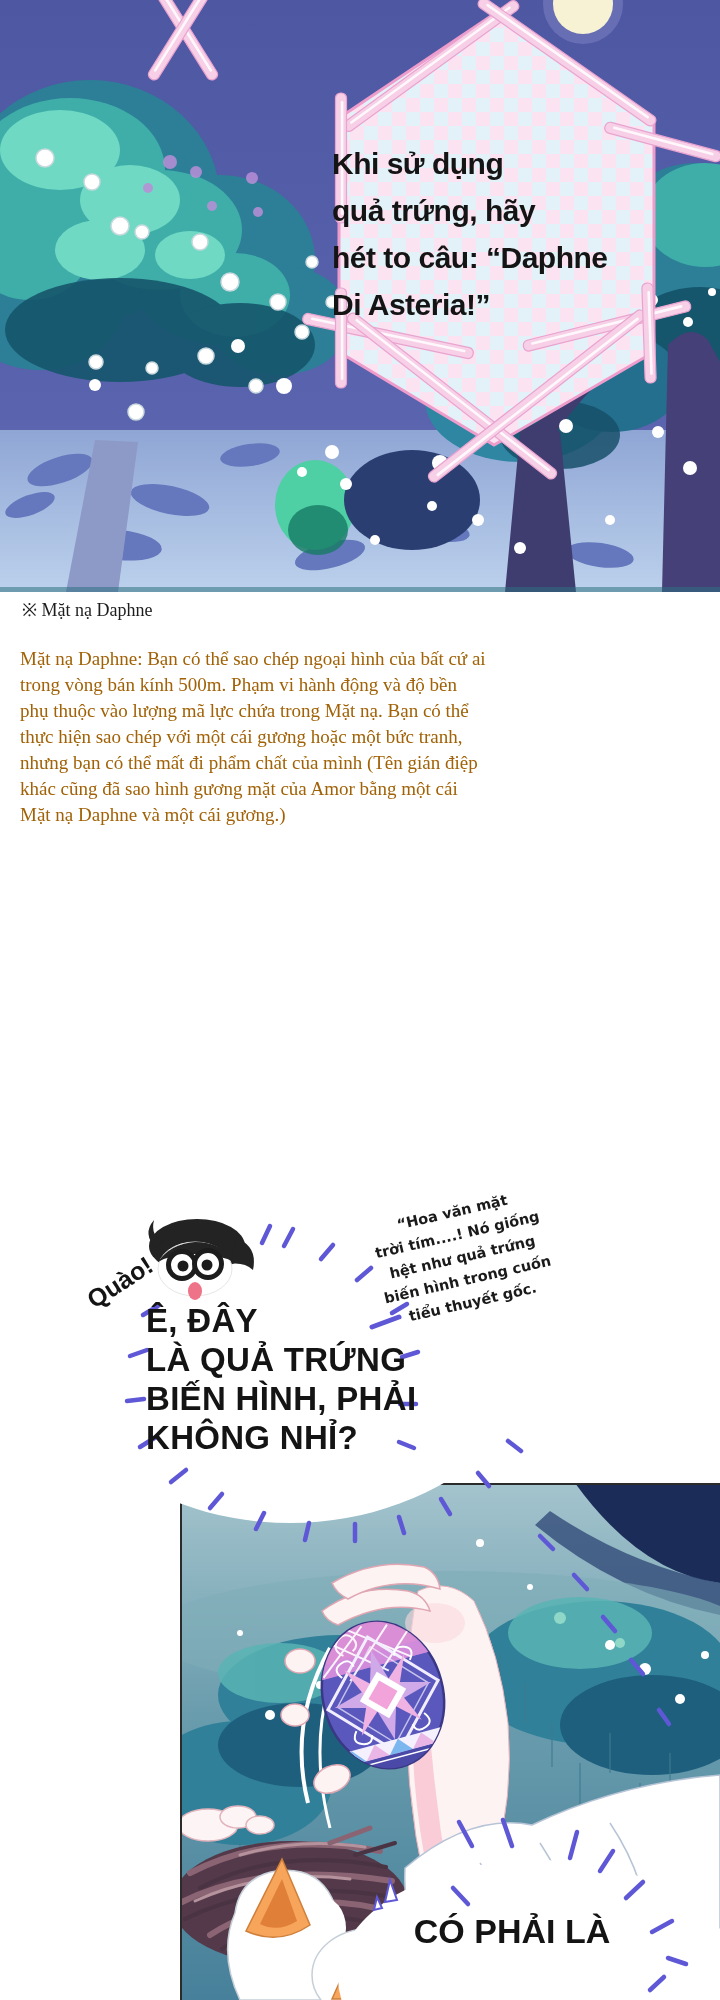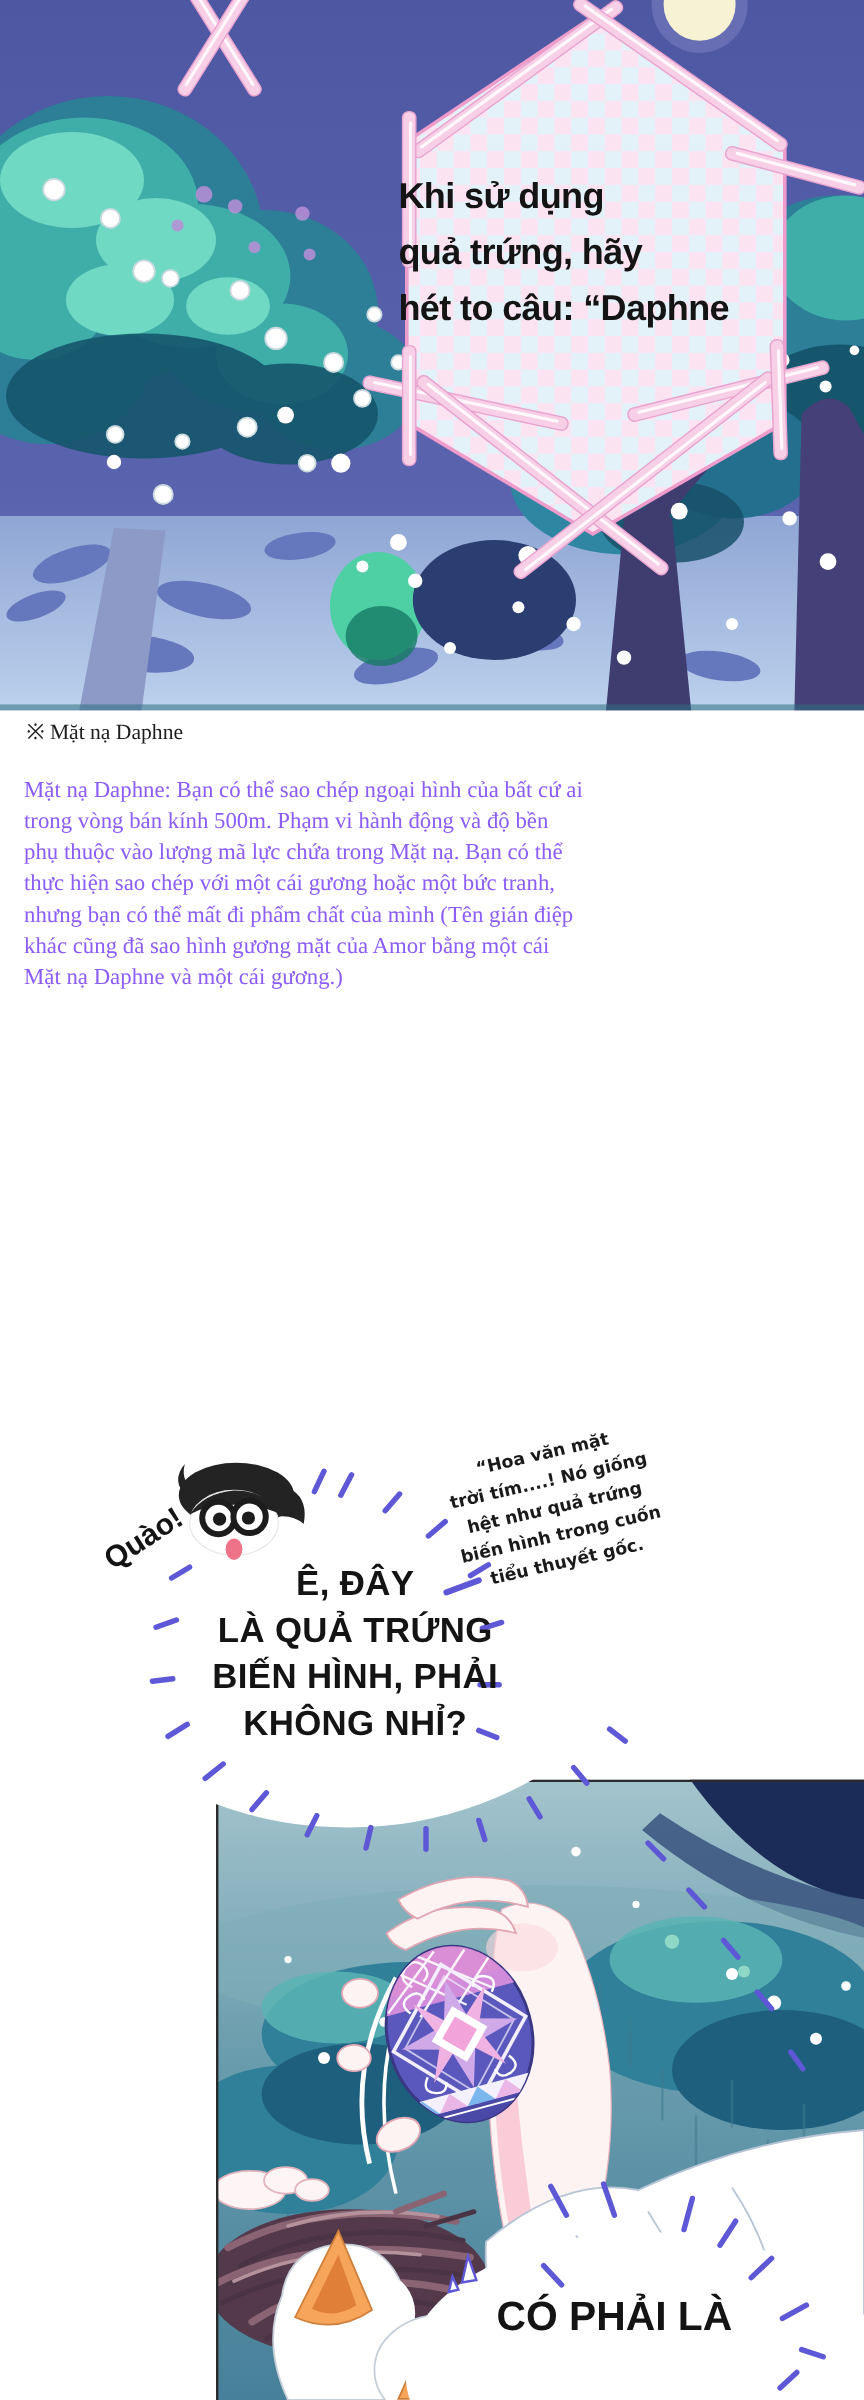--- a/index.html
+++ b/index.html
@@ -1,25 +1,25 @@
 <!DOCTYPE html>
 <html><head>
 <meta charset="utf-8">
 <style>
   html,body{margin:0;padding:0;}
   body{width:720px;height:2000px;position:relative;background:#ffffff;overflow:hidden;
        font-family:"Liberation Sans",sans-serif;}
   .abs{position:absolute;}
   .comic{font-family:"Liberation Sans",sans-serif;font-weight:700;color:#141414;}
-  .serif{font-family:"Liberation Serif",serif;color:#8b5cf6;}
+  .serif{font-family:"Liberation Serif",serif;color:#a16207;}
   #hex-text{left:332px;top:140px;width:330px;font-size:30px;line-height:47px;letter-spacing:-0.5px;}
   #mask-heading{left:22px;top:597px;font-size:18px;color:#1d1d1d;font-family:Liberation Serif, serif;}
   #mask-body{left:20px;top:646px;width:486px;font-size:19px;line-height:26px;}
   #quao{left:60px;top:1268px;width:120px;text-align:center;font-size:25px;transform:rotate(-33deg);}
-  #speech{left:146px;top:1301px;width:300px;text-align:center;font-size:29px;line-height:39px;letter-spacing:0.3px;}
+  #speech{left:146px;top:1301px;width:300px;text-align:left;font-size:33px;line-height:39px;letter-spacing:0.3px;}
   #handnote{left:360px;top:1200px;width:205px;text-align:center;font-size:14.5px;line-height:23px;
             font-weight:700;color:#1a1a1a;transform:rotate(-13deg);font-family:"DejaVu Sans",sans-serif;}
   #bottom-bubble-text{left:392px;top:1906px;width:240px;text-align:center;font-size:34px;line-height:50px;}
   .noselect{user-select:none;}
 </style>
 </head>
 <body class="noselect">
 
 <svg class="abs" style="left:0;top:0" width="720" height="592" viewBox="0 0 720 592">
   <defs>
@@ -206,20 +206,21 @@
       <rect x="-50" y="-5.5" width="100" height="11" rx="5" fill="#f7d0e7" stroke="#e9a3cf" stroke-width="1.2"></rect>
       <rect x="-42" y="-2.4" width="84" height="2.6" rx="1.3" fill="#fff" opacity="0.85"></rect>
       </g>
   </g>
 </svg>
 
 <div class="abs comic" id="hex-text">
   <div>Khi sử dụng</div>
   <div>quả trứng, hãy</div>
   <div>hét to câu: “Daphne</div>
+  <div>Di Asteria!”</div>
 </div>
 
 <div class="abs serif" id="mask-heading">※ Mặt nạ Daphne</div>
 <div class="abs serif" id="mask-body">
   <div>Mặt nạ Daphne: Bạn có thể sao chép ngoại hình của bất cứ ai</div>
   <div>trong vòng bán kính 500m. Phạm vi hành động và độ bền</div>
   <div>phụ thuộc vào lượng mã lực chứa trong Mặt nạ. Bạn có thể</div>
   <div>thực hiện sao chép với một cái gương hoặc một bức tranh,</div>
   <div>nhưng bạn có thể mất đi phẩm chất của mình (Tên gián điệp</div>
   <div>khác cũng đã sao hình gương mặt của Amor bằng một cái</div>

